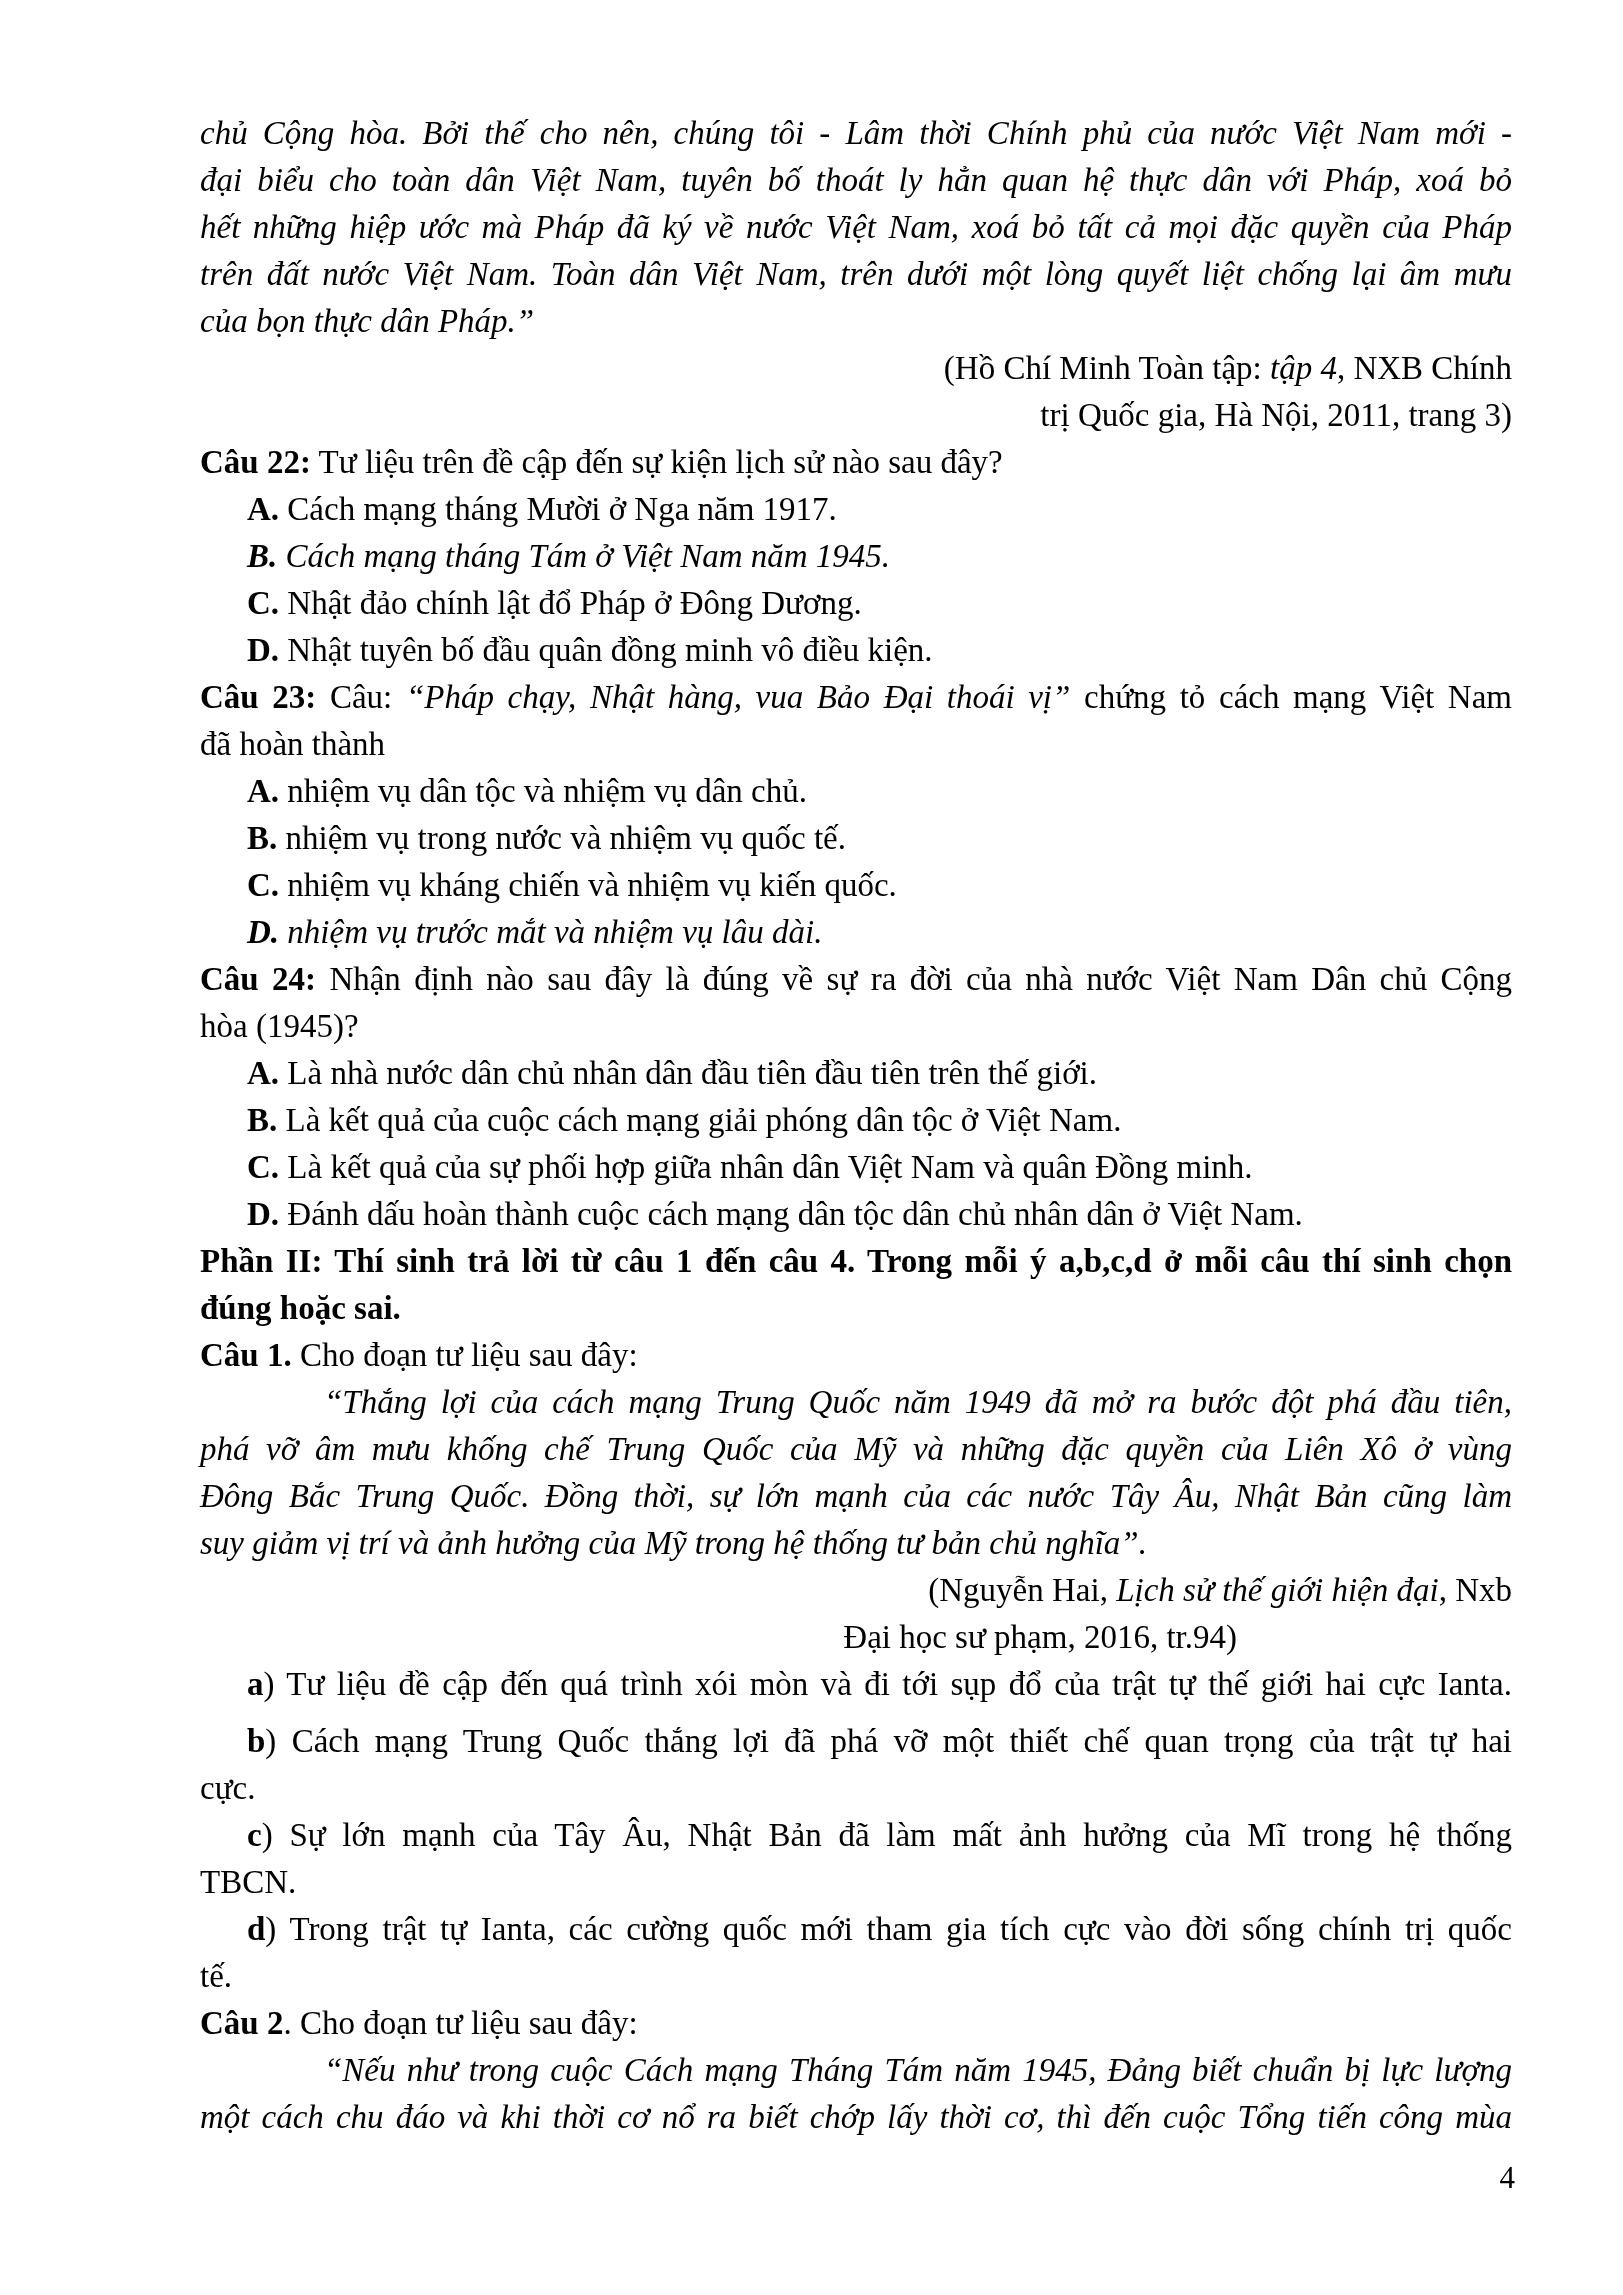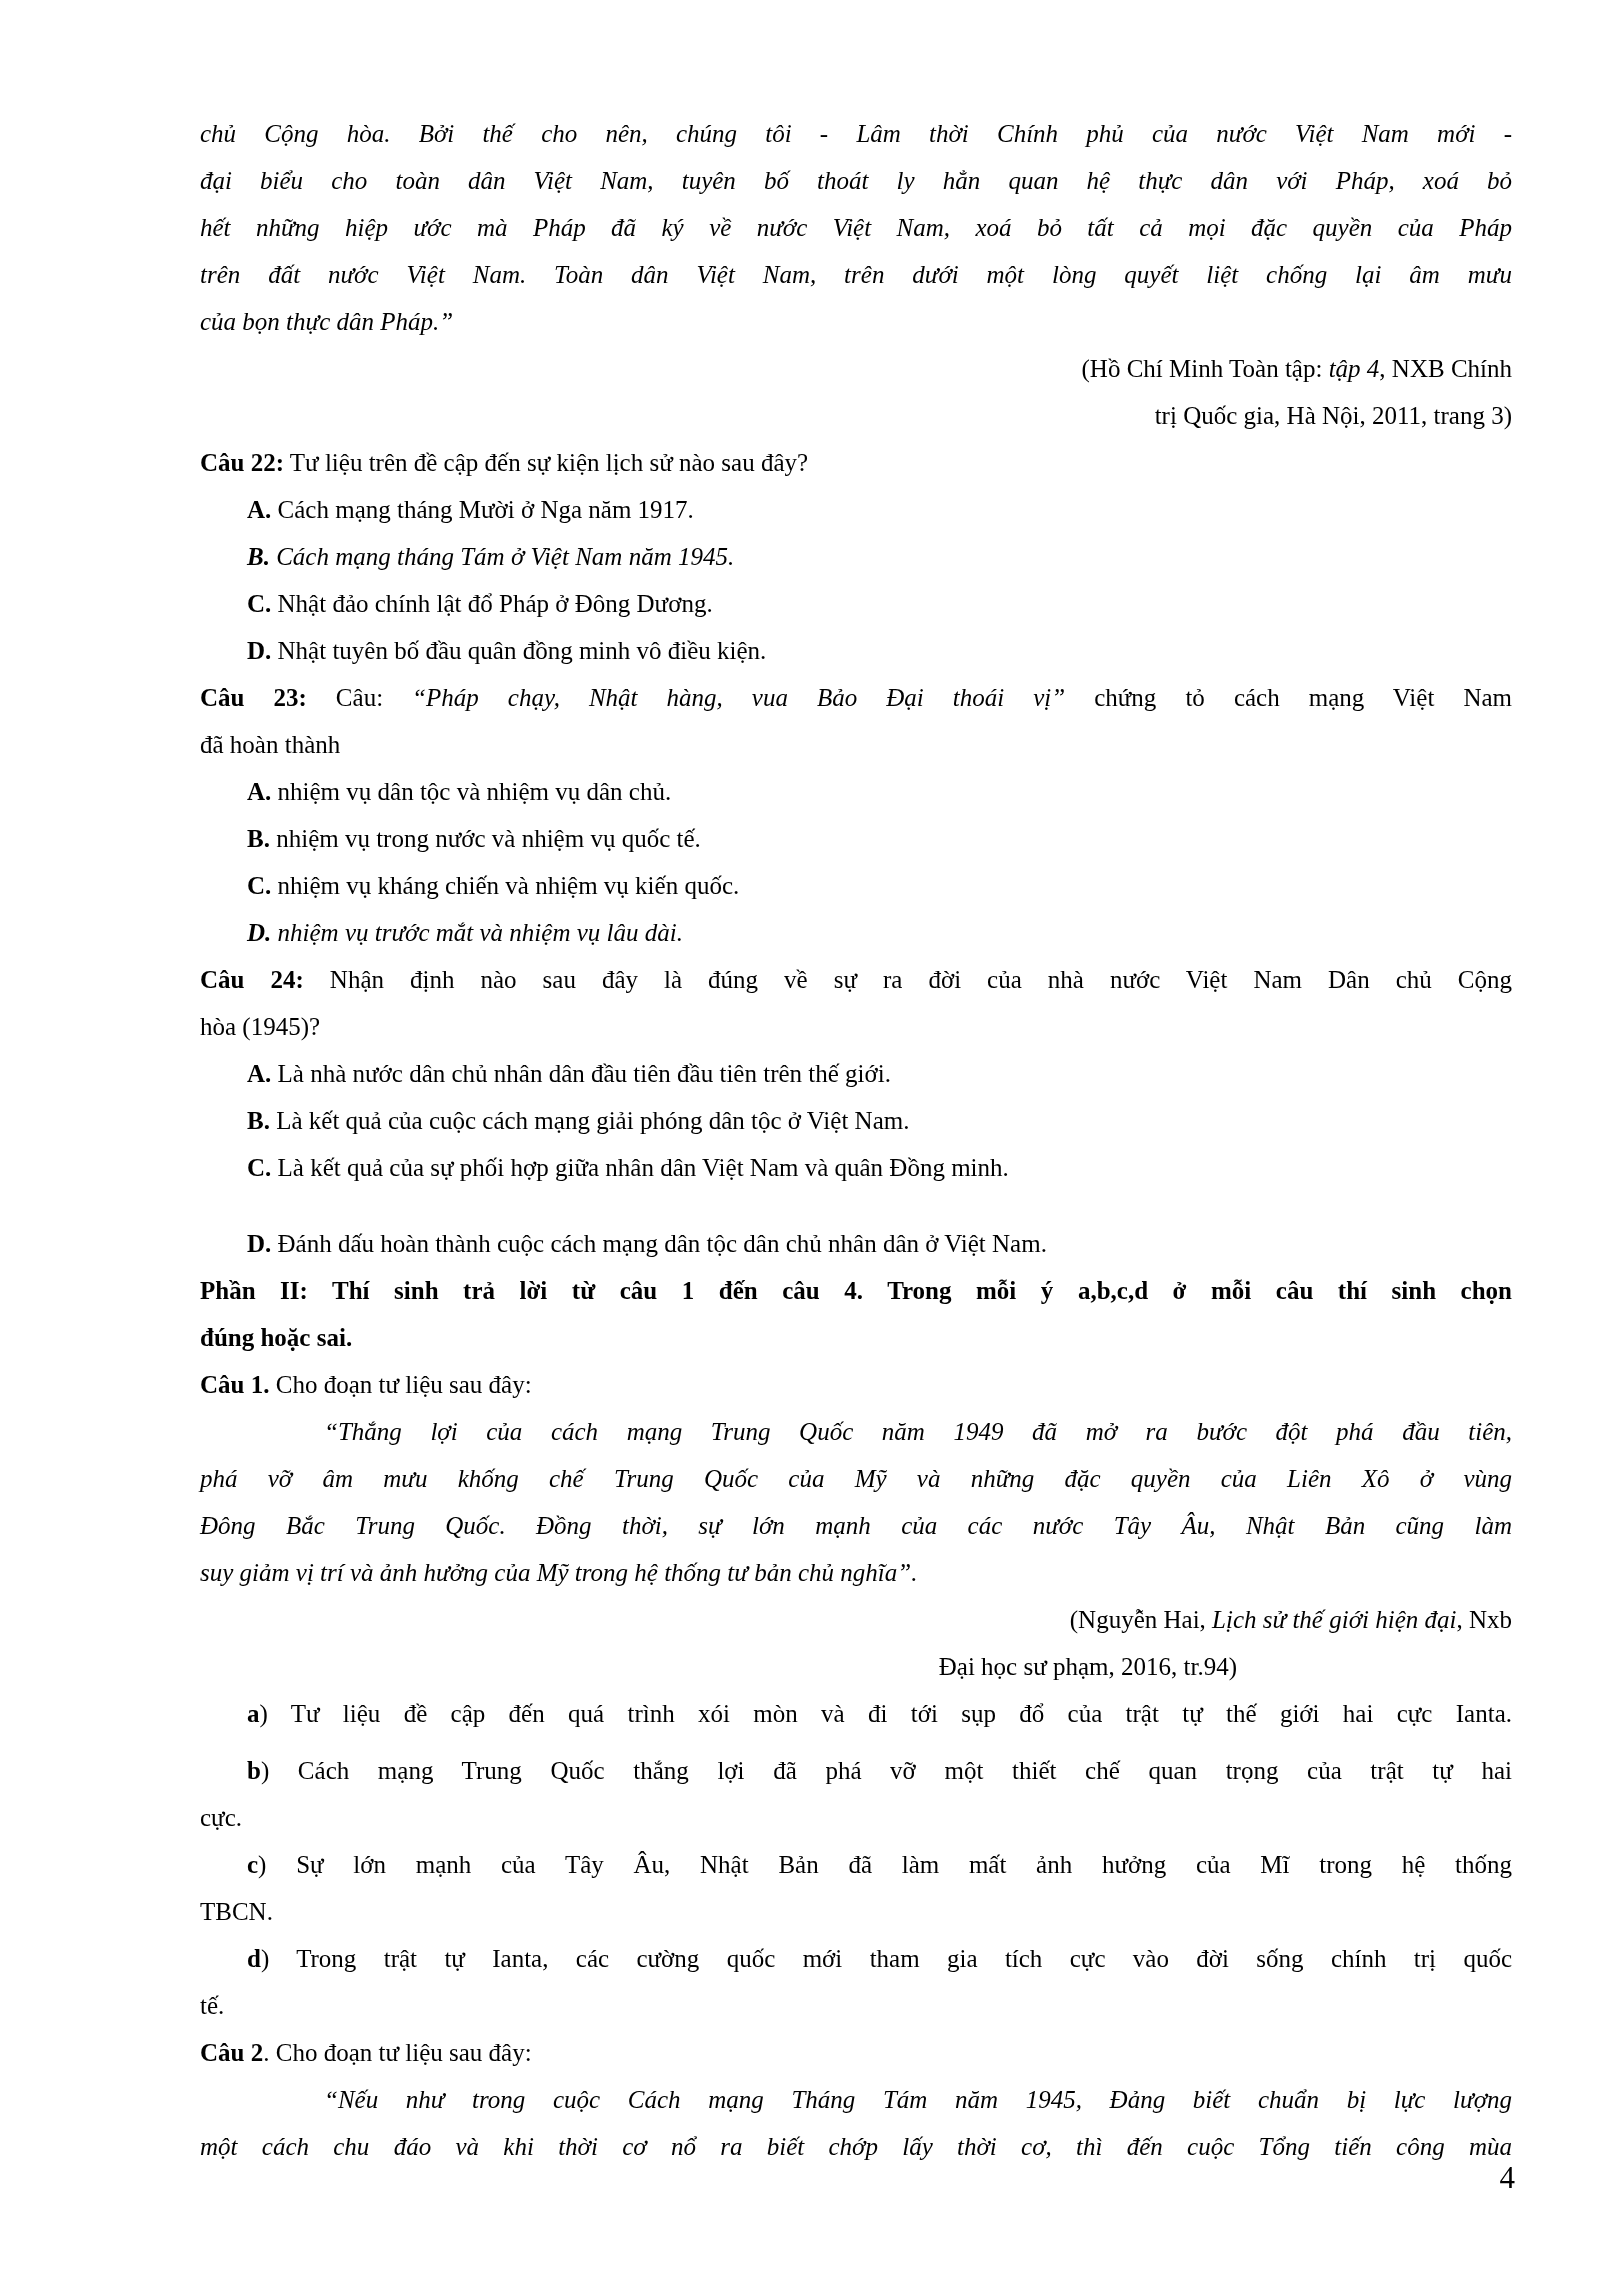--- a/index.html
+++ b/index.html
@@ -11,21 +11,21 @@
     background: #ffffff;
     color: #000000;
     font-family: "Liberation Serif", "DejaVu Serif", serif;
     overflow: hidden;
   }
   .content {
     position: absolute;
     left: 200px;
     top: 110px;
     width: 1312px;
-    font-size: 25px;
+    font-size: 33px;
     line-height: 47px;
   }
   .line { height: 47px; white-space: normal; }
   .al-L { text-align: left; }
   .al-J { text-align: justify; text-align-last: justify; text-justify: inter-word; }
   .al-R { text-align: right; }
   .al-R2 { text-align: right; padding-right: 275px; }
   .seg-b { font-weight: bold; }
   .seg-i { font-style: italic; }
   .footer {
@@ -58,21 +58,21 @@
       <div class="line al-L"><span>đã hoàn thành</span></div>
       <div class="line al-L" style="padding-left: 47px;"><span class="seg-b">A.</span><span> nhiệm vụ dân tộc và nhiệm vụ dân chủ.</span></div>
       <div class="line al-L" style="padding-left: 47px;"><span class="seg-b">B.</span><span> nhiệm vụ trong nước và nhiệm vụ quốc tế.</span></div>
       <div class="line al-L" style="padding-left: 47px;"><span class="seg-b">C.</span><span> nhiệm vụ kháng chiến và nhiệm vụ kiến quốc.</span></div>
       <div class="line al-L" style="padding-left: 47px; font-style: italic;"><span class="seg-b">D.</span><span> nhiệm vụ trước mắt và nhiệm vụ lâu dài.</span></div>
       <div class="line al-J"><span class="seg-b">Câu 24:</span><span> Nhận định nào sau đây là đúng về sự ra đời của nhà nước Việt Nam Dân chủ Cộng</span></div>
       <div class="line al-L"><span>hòa (1945)?</span></div>
       <div class="line al-L" style="padding-left: 47px;"><span class="seg-b">A.</span><span> Là nhà nước dân chủ nhân dân đầu tiên đầu tiên trên thế giới.</span></div>
       <div class="line al-L" style="padding-left: 47px;"><span class="seg-b">B.</span><span> Là kết quả của cuộc cách mạng giải phóng dân tộc ở Việt Nam.</span></div>
       <div class="line al-L" style="padding-left: 47px;"><span class="seg-b">C.</span><span> Là kết quả của sự phối hợp giữa nhân dân Việt Nam và quân Đồng minh.</span></div>
-      <div class="line al-L" style="padding-left: 47px; margin-top: 29px;"><span class="seg-b">D.</span><span> Đánh dấu hoàn thành cuộc cách mạng dân tộc dân chủ nhân dân ở Việt Nam.</span></div>
+      <div class="line al-L" style="padding-left: 47px;"><span class="seg-b">D.</span><span> Đánh dấu hoàn thành cuộc cách mạng dân tộc dân chủ nhân dân ở Việt Nam.</span></div>
       <div class="line al-J"><span class="seg-b">Phần II:  Thí sinh trả lời từ câu 1 đến câu 4. Trong mỗi ý a,b,c,d ở mỗi câu thí sinh chọn</span></div>
       <div class="line al-L"><span class="seg-b">đúng hoặc sai.</span></div>
       <div class="line al-L"><span class="seg-b">Câu 1.</span><span> Cho đoạn tư liệu sau đây:</span></div>
       <div class="line al-J" style="padding-left: 124px;"><span class="seg-i">“Thắng lợi của cách mạng Trung Quốc năm 1949 đã mở ra bước đột phá đầu tiên,</span></div>
       <div class="line al-J"><span class="seg-i">phá vỡ âm mưu khống chế Trung Quốc của Mỹ và những đặc quyền của Liên Xô ở vùng</span></div>
       <div class="line al-J"><span class="seg-i">Đông Bắc Trung Quốc. Đồng thời, sự lớn mạnh của các nước Tây Âu, Nhật Bản cũng làm</span></div>
       <div class="line al-L"><span class="seg-i">suy giảm vị trí và ảnh hưởng của Mỹ trong hệ thống tư bản chủ nghĩa”.</span></div>
       <div class="line al-R"><span>(Nguyễn Hai, </span><span class="seg-i">Lịch sử thế giới hiện đại</span><span>, Nxb</span></div>
       <div class="line al-R2"><span>Đại học sư phạm, 2016, tr.94)</span></div>
       <div class="line al-J" style="padding-left: 47px;"><span class="seg-b">a</span><span>) Tư liệu đề cập đến quá trình xói mòn và đi tới sụp đổ của trật tự thế giới hai cực Ianta.</span></div>

